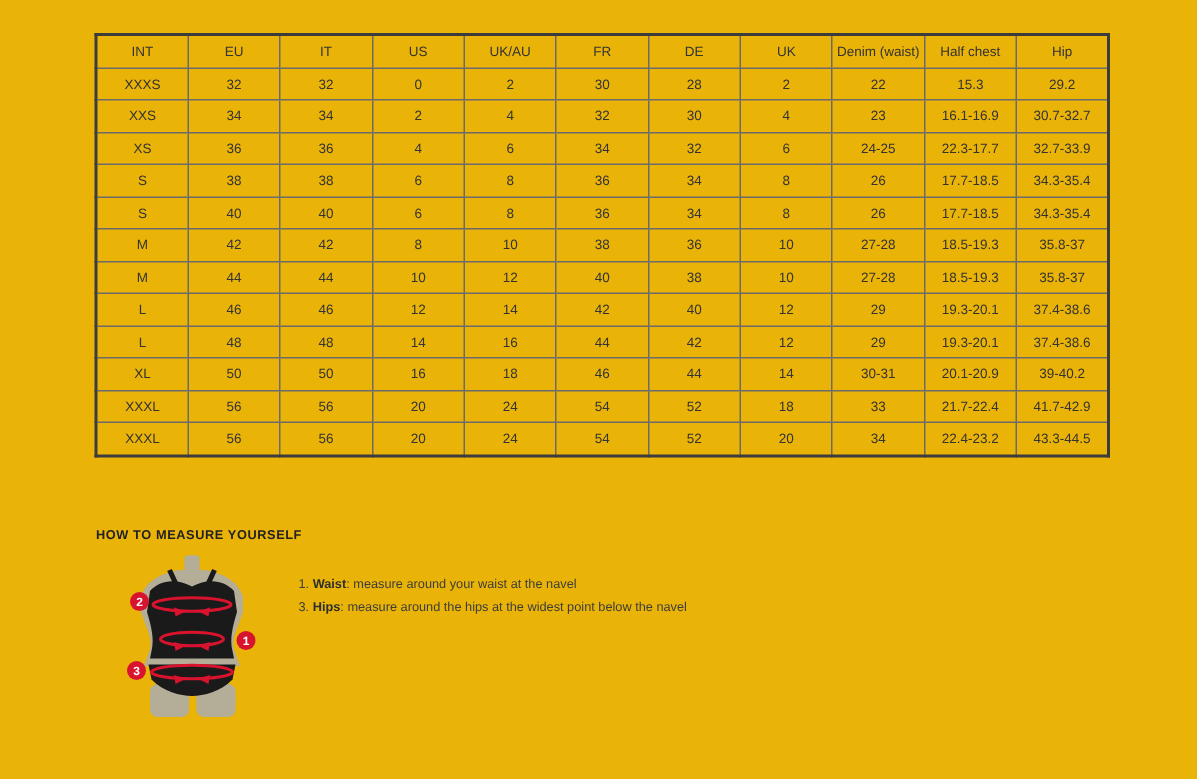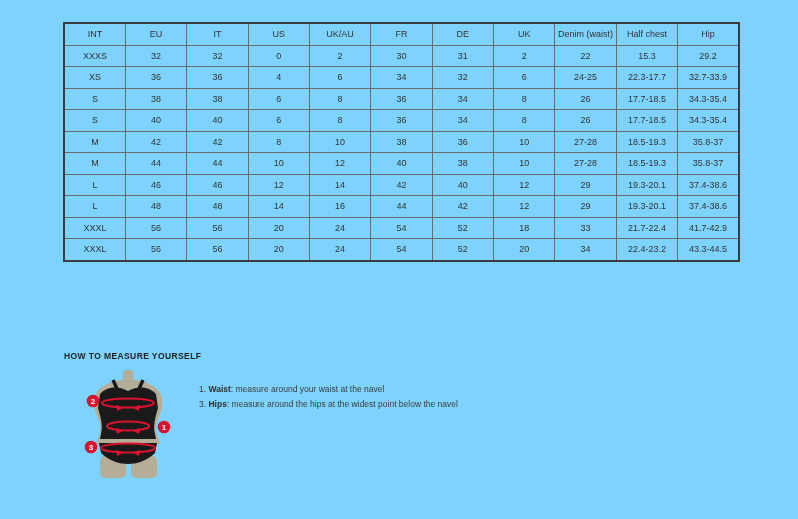--- a/index.html
+++ b/index.html
@@ -5,21 +5,21 @@
   html, body {
     margin: 0;
     padding: 0;
     background: #ffffff;
     font-family: "Liberation Sans", sans-serif;
   }
   .page {
     position: relative;
     width: 798px;
     height: 519px;
-    background: #7dd3fc;
+    background: #eab308;
     overflow: hidden;
   }
   
   .size-table {
     position: absolute;
     left: 63px;
     top: 22px;
     width: 677px;
     border-collapse: collapse;
     table-layout: fixed;
@@ -105,25 +105,38 @@
         </tr>
     </thead>
     <tbody>
         <tr>
           <td>XXXS</td>
           <td>32</td>
           <td>32</td>
           <td>0</td>
           <td>2</td>
           <td>30</td>
-          <td>31</td>
+          <td>28</td>
           <td>2</td>
           <td>22</td>
           <td>15.3</td>
           <td>29.2</td>
+        </tr>
+        <tr>
+          <td>XXS</td>
+          <td>34</td>
+          <td>34</td>
+          <td>2</td>
+          <td>4</td>
+          <td>32</td>
+          <td>30</td>
+          <td>4</td>
+          <td>23</td>
+          <td>16.1-16.9</td>
+          <td>30.7-32.7</td>
         </tr>
         <tr>
           <td>XS</td>
           <td>36</td>
           <td>36</td>
           <td>4</td>
           <td>6</td>
           <td>34</td>
           <td>32</td>
           <td>6</td>
@@ -201,20 +214,33 @@
           <td>48</td>
           <td>48</td>
           <td>14</td>
           <td>16</td>
           <td>44</td>
           <td>42</td>
           <td>12</td>
           <td>29</td>
           <td>19.3-20.1</td>
           <td>37.4-38.6</td>
+        </tr>
+        <tr>
+          <td>XL</td>
+          <td>50</td>
+          <td>50</td>
+          <td>16</td>
+          <td>18</td>
+          <td>46</td>
+          <td>44</td>
+          <td>14</td>
+          <td>30-31</td>
+          <td>20.1-20.9</td>
+          <td>39-40.2</td>
         </tr>
         <tr>
           <td>XXXL</td>
           <td>56</td>
           <td>56</td>
           <td>20</td>
           <td>24</td>
           <td>54</td>
           <td>52</td>
           <td>18</td>

